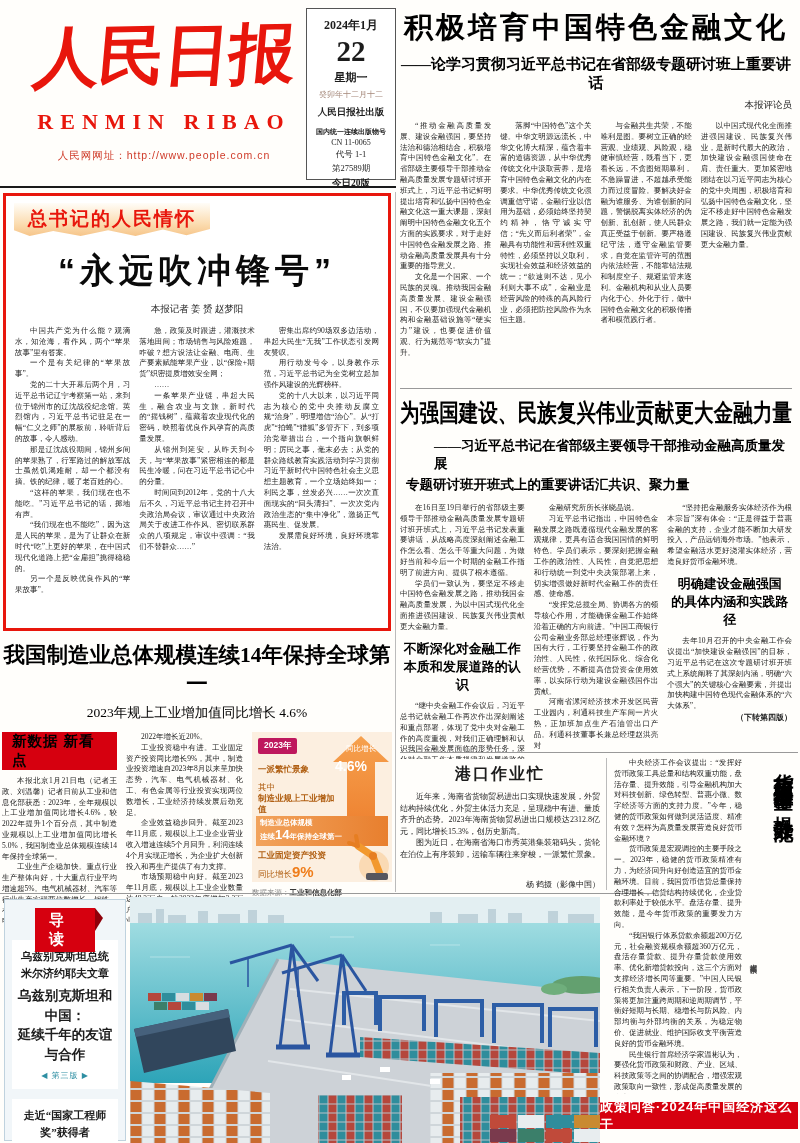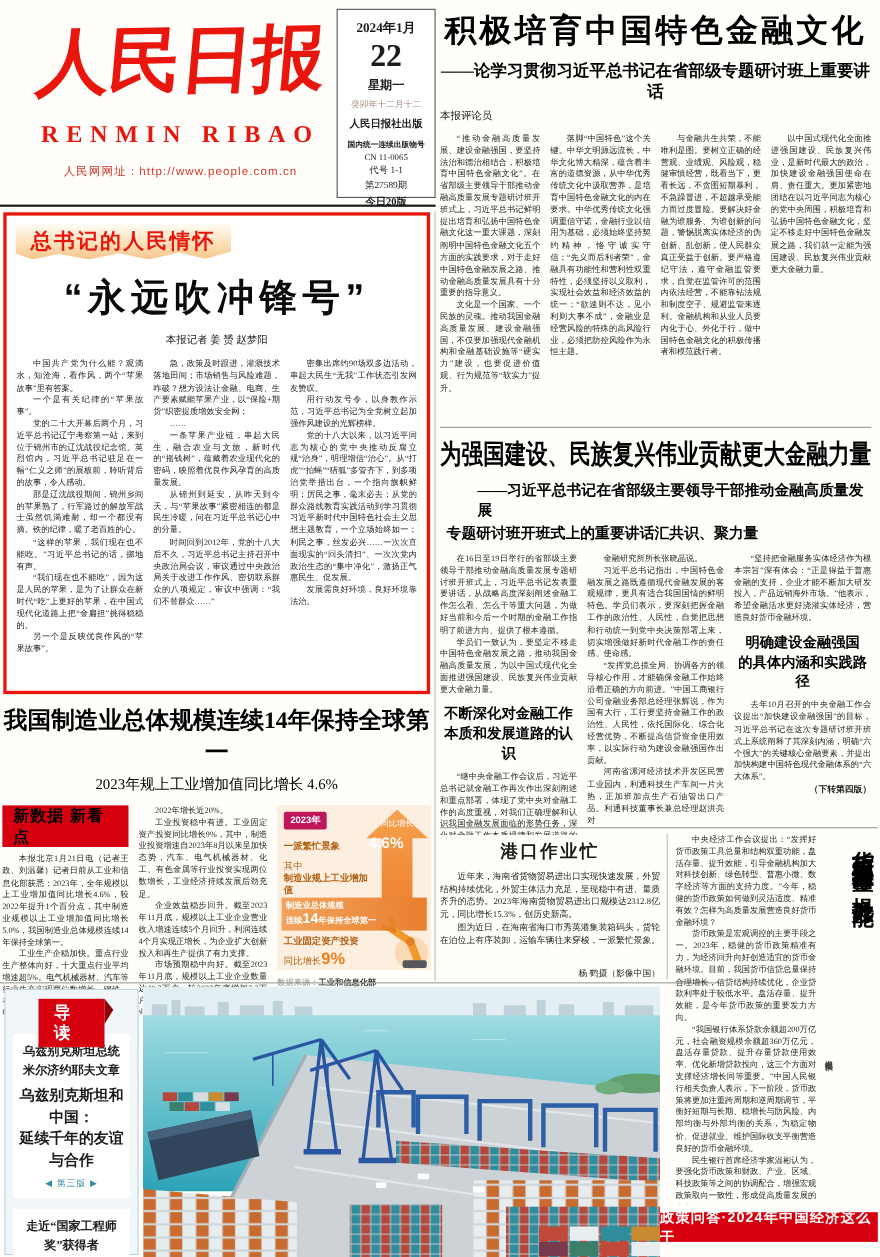--- a/index.html
+++ b/index.html
@@ -28,21 +28,21 @@
   .datebox .pub{font-size:9.5px;margin-top:6px;font-weight:700;}
   .datebox .issn-l{font-size:7px;margin-top:8px;font-weight:700;}
   .datebox .issn{font-size:8px;margin-top:1px;}
   .datebox .code{font-size:8.5px;margin-top:2px;}
   .datebox .issue{font-size:8.5px;margin-top:2px;}
   .datebox .pages{font-size:9.5px;margin-top:2px;font-weight:700;}
   
   .a1-title{font-size:29px;font-weight:900;letter-spacing:3px;text-align:center;color:#000;}
   .a1-sub{font-size:15px;font-weight:700;text-align:center;margin-top:7px;
       font-family:"Liberation Serif","DejaVu Serif",serif;color:#000;}
-  .a1-byline{font-size:9.5px;text-align:left;margin-top:6px;
+  .a1-byline{font-size:9.5px;text-align:right;margin-top:6px;
       font-family:"Liberation Serif","DejaVu Serif",serif;}
   .redbox{border:3px solid #e8160c;background:#fff;}
   .badge-people{display:inline-block;padding:3px 14px 6px 14px;font-size:19px;font-weight:900;
       color:#e8160c;letter-spacing:2px;
       background:linear-gradient(180deg,#fffdf8 0%,#fbdcb0 60%,#f5c183 100%);
       clip-path:polygon(0 0,100% 0,100% 74%,88% 92%,76% 76%,62% 94%,48% 78%,34% 94%,20% 80%,8% 94%,0 78%);}
   .ps-title{font-size:34px;font-weight:900;letter-spacing:5px;text-align:center;color:#0a0a0a;}
   .ps-byline{font-size:9.5px;text-align:center;font-family:"Liberation Serif","DejaVu Serif",serif;}
   .a2-title{font-size:19.5px;font-weight:900;text-align:justify;text-align-last:justify;
       color:#000;transform:scaleY(1.25);transform-origin:top;}

